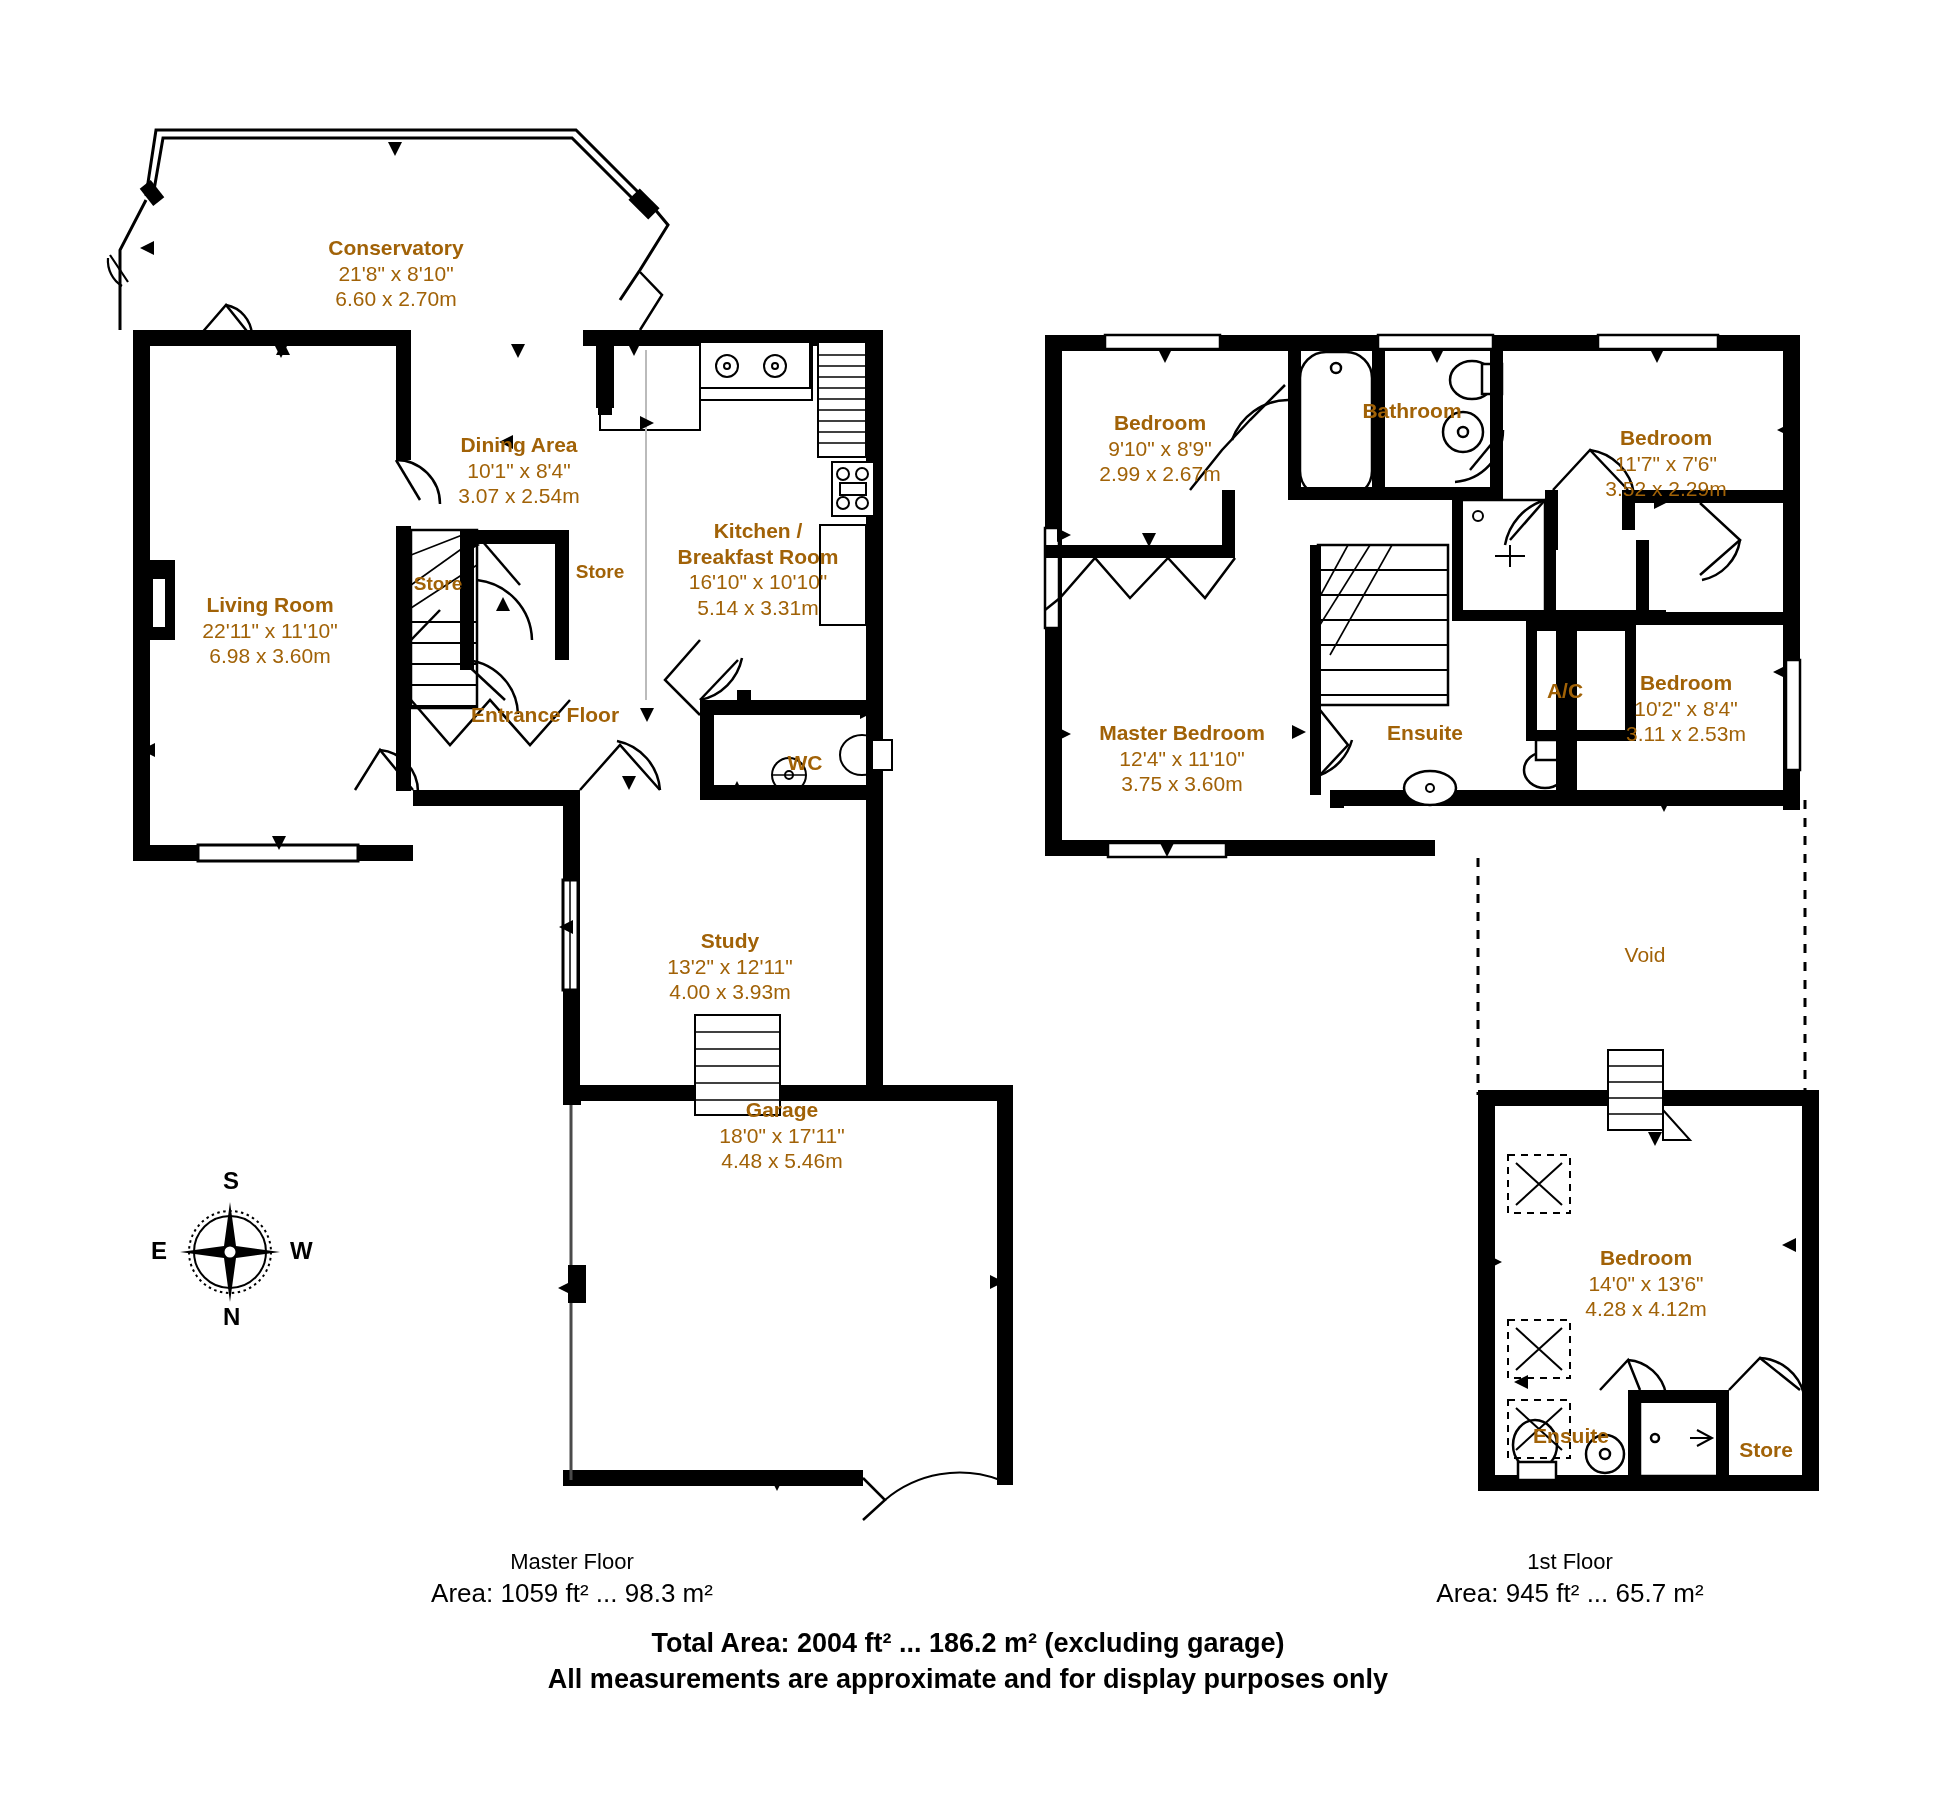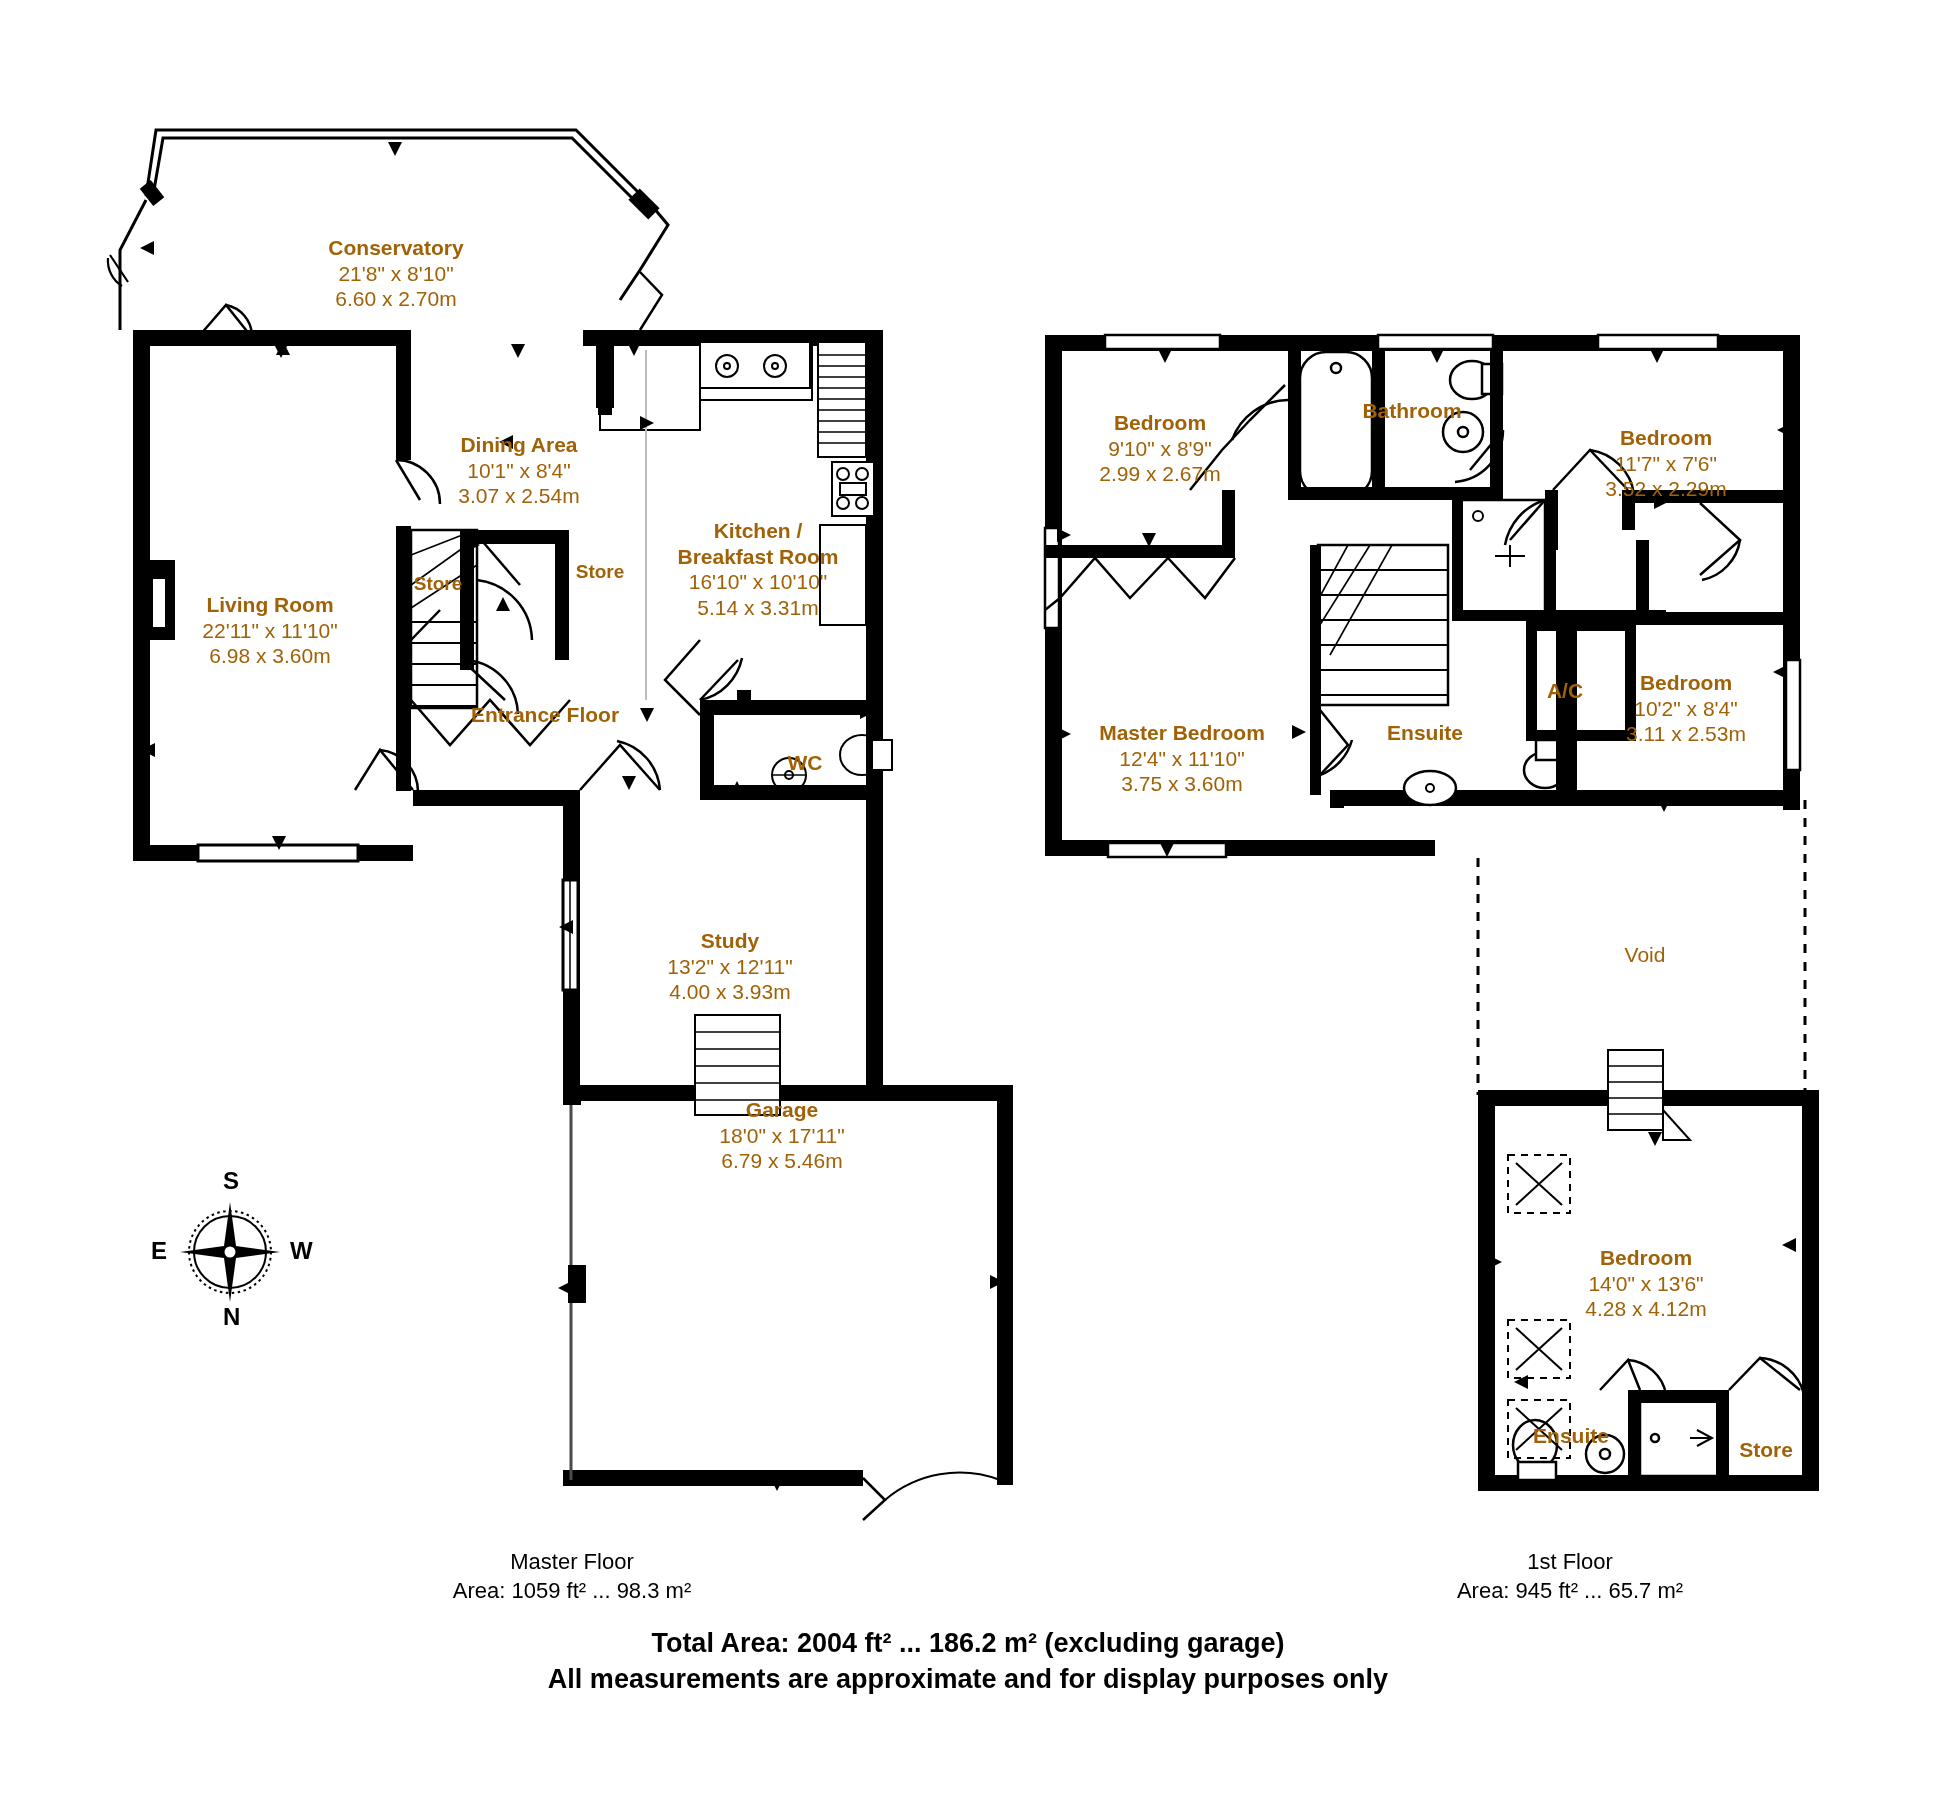--- a/index.html
+++ b/index.html
@@ -40,21 +40,21 @@
     display: block;
   }
   .lbl.tiny .nm { font-size: 19px; }
   .footer {
     position: absolute;
     text-align: center;
     transform: translateX(-50%);
     line-height: 1.3;
   }
   .footer .f1 { font-size: 22px; display: block; }
-  .footer .f2 { font-size: 22px; display: block; }
+  .footer .f2 { font-size: 26px; display: block; }
   .total {
     position: absolute;
     text-align: center;
     transform: translateX(-50%);
     line-height: 1.35;
   }
   .total span { display: block; font-size: 27px; }
   .compass {
     position: absolute;
   }
@@ -541,21 +541,21 @@
 
 <div class="lbl" style="left:730px; top:928px;">
   <span class="nm">Study</span>
   <span class="d1">13'2" x 12'11"</span>
   <span class="d2">4.00 x 3.93m</span>
 </div>
 
 <div class="lbl" style="left:782px; top:1097px;">
   <span class="nm">Garage</span>
   <span class="d1">18'0" x 17'11"</span>
-  <span class="d2">6.79 x 5.46m</span>
+  <span class="d2">4.48 x 5.46m</span>
 </div>
 
 <div class="lbl" style="left:1160px; top:410px;">
   <span class="nm">Bedroom</span>
   <span class="d1">9'10" x 8'9"</span>
   <span class="d2">2.99 x 2.67m</span>
 </div>
 
 <div class="lbl" style="left:1412px; top:398px;">
   <span class="nm">Bathroom</span>

